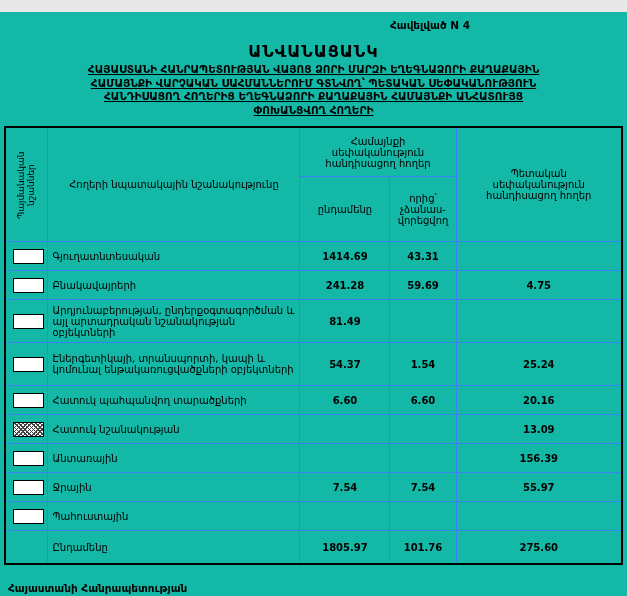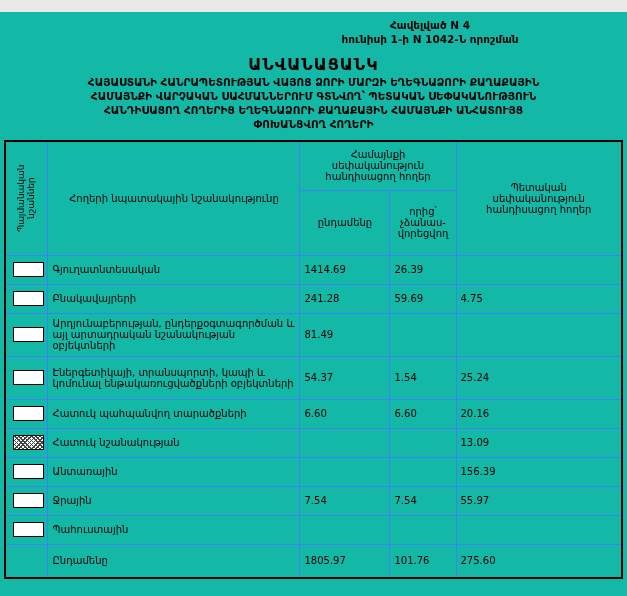--- a/index.html
+++ b/index.html
@@ -26,20 +26,21 @@
     font-size:16px;
     font-weight:bold;
     letter-spacing:1px;
   }
   .subtitle {
     margin-top:2px;
     text-align:center;
     font-size:10.5px;
     font-weight:bold;
     line-height:1.32;
+    text-decoration:underline;
   }
   table.land-table {
     border-collapse:collapse;
     table-layout:fixed;
     width:617px;
     margin:8px auto 0 auto;
     border:2px solid #000;
   }
   .land-table td {
     border:1px solid #3b82f6;
@@ -56,21 +57,21 @@
   .rot {
     writing-mode:vertical-rl;
     transform:rotate(180deg);
     margin:0 auto;
     height:100px;
     font-size:9px;
     line-height:1.1;
     text-align:center;
   }
   .subhdr { font-size:9.5px; }
-  .num { text-align:left; font-size:10.5px; }
+  .num { text-align:center; font-size:10.5px;font-weight:bold; }
   tr.row td { height:24px; }
   tr.row.tall td { height:38px; }
   tr.total-row td { height:28px; }
   .swatch {
     display:block;
     width:29px; height:13px;
     border:1px solid #000;
     margin:4px 0 4px 3px;
     background:#fff;
   }
@@ -91,21 +92,20 @@
     line-height:1.35;
   }
 </style>
 </head>
 <body>
 
 <div class="page">
 
   <div class="appendix">
     <div>Հավելված N 4</div>
-    <div>հունիսի 1-ի N 1042-Ն որոշման</div>
   </div>
 
   <div class="doc-title">ԱՆՎԱՆԱՑԱՆԿ</div>
 
   <div class="subtitle">
     <div>ՀԱՅԱՍՏԱՆԻ ՀԱՆՐԱՊԵՏՈՒԹՅԱՆ ՎԱՅՈՑ ՁՈՐԻ ՄԱՐԶԻ ԵՂԵԳՆԱՁՈՐԻ ՔԱՂԱՔԱՅԻՆ</div>
     <div>ՀԱՄԱՅՆՔԻ ՎԱՐՉԱԿԱՆ ՍԱՀՄԱՆՆԵՐՈՒՄ ԳՏՆՎՈՂ՝ ՊԵՏԱԿԱՆ ՍԵՓԱԿԱՆՈՒԹՅՈՒՆ</div>
     <div>ՀԱՆԴԻՍԱՑՈՂ ՀՈՂԵՐԻՑ  ԵՂԵԳՆԱՁՈՐԻ ՔԱՂԱՔԱՅԻՆ ՀԱՄԱՅՆՔԻ ԱՆՀԱՏՈՒՅՑ</div>
     <div>ՓՈԽԱՆՑՎՈՂ ՀՈՂԵՐԻ</div>
   </div>
@@ -135,21 +135,21 @@
         <td class="center subhdr pre">որից՝ չձանաս-
 վորեցվող</td>
       </tr>
 
       <tr class="row">
         <td>
             <span class="swatch" data-pattern="plain"></span>
           </td>
         <td>Գյուղատնտեսական</td>
         <td class="num">1414.69</td>
-        <td class="num">26.39</td>
+        <td class="num">43.31</td>
         <td class="num"></td>
       </tr>
 
       <tr class="row">
         <td>
             <span class="swatch" data-pattern="plain"></span>
           </td>
         <td>Բնակավայրերի</td>
         <td class="num">241.28</td>
         <td class="num">59.69</td>

